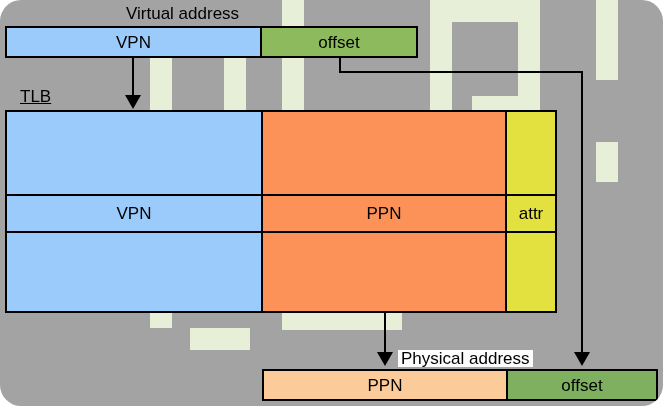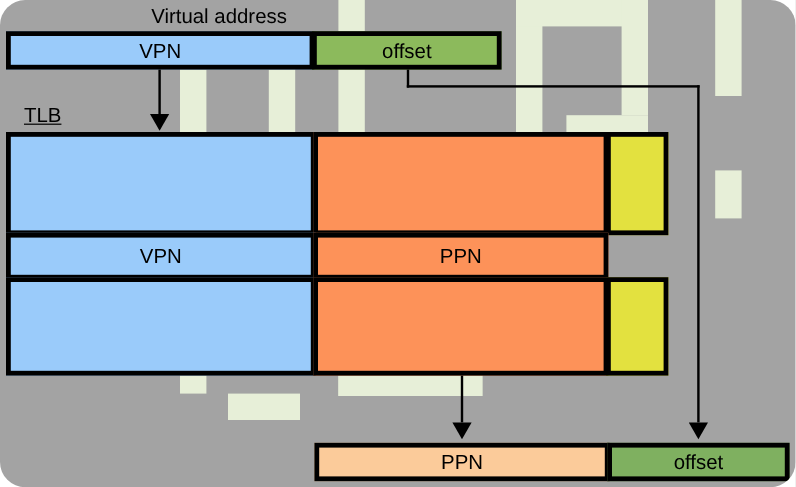--- a/index.html
+++ b/index.html
@@ -19,21 +19,21 @@
     border-radius: 21px;
   }
   .wm {
     position: absolute;
     background: #e7efd8;
     z-index: 0;
   }
   .box {
     position: absolute;
     box-sizing: border-box;
-    border: 4px solid #000000;
+    border: 2px solid #000000;
     display: flex;
     align-items: center;
     justify-content: center;
     z-index: 2;
     font-size: 17px;
     color: #000000;
     line-height: 1;
   }
   .label {
     position: absolute;
@@ -113,28 +113,32 @@
   <div class="box" style="left:5px;top:110px;width:258px;height:86px;background:#9acbfa;"></div>
   <div class="box" style="left:261px;top:110px;width:246px;height:86px;background:#fd9259;"></div>
   <div class="box" style="left:505px;top:110px;width:52px;height:86px;background:#e3e13f;"></div>
 
   <div class="box" style="left:5px;top:194px;width:258px;height:39px;background:#9acbfa;">
     <span>VPN</span>
   </div>
   <div class="box" style="left:261px;top:194px;width:246px;height:39px;background:#fd9259;">
     <span>PPN</span>
   </div>
+  <div class="box" style="left:505px;top:194px;width:52px;height:39px;background:#e3e13f;">
+    <span>attr</span>
+  </div>
 
   <div class="box" style="left:5px;top:231px;width:258px;height:82px;background:#9acbfa;"></div>
   <div class="box" style="left:261px;top:231px;width:246px;height:82px;background:#fd9259;"></div>
   <div class="box" style="left:505px;top:231px;width:52px;height:82px;background:#e3e13f;"></div>
 
   <div class="wire" style="left:384px;top:313px;width:2px;height:39px;"></div>
   <div class="arrowhead" style="left:377px;top:352px;"></div>
 
+  <div class="lblbg" style="left:398px;top:350px;">Physical address</div>
 
   <div class="box" style="left:262px;top:369px;width:246px;height:32px;background:#fbcb9a;">
     <span>PPN</span>
   </div>
   <div class="box" style="left:506px;top:369px;width:152px;height:32px;background:#7fb060;">
     <span>offset</span>
   </div>
 
 </div>
 

